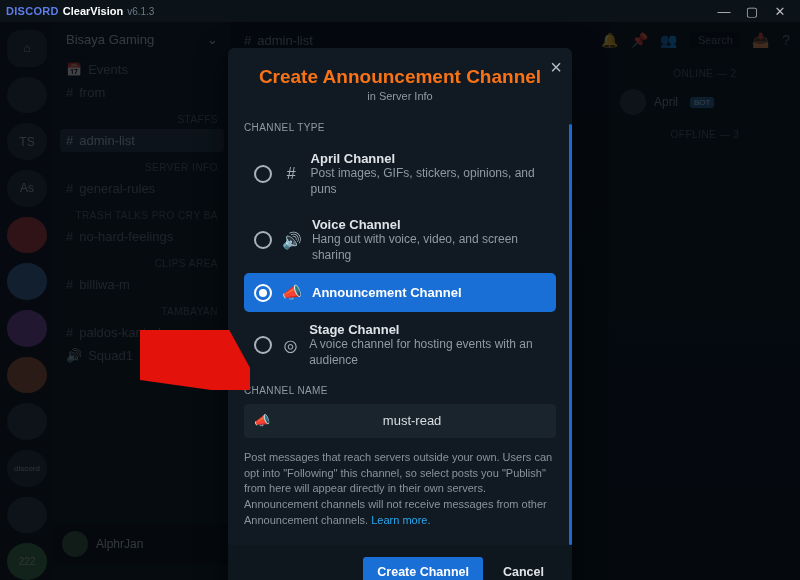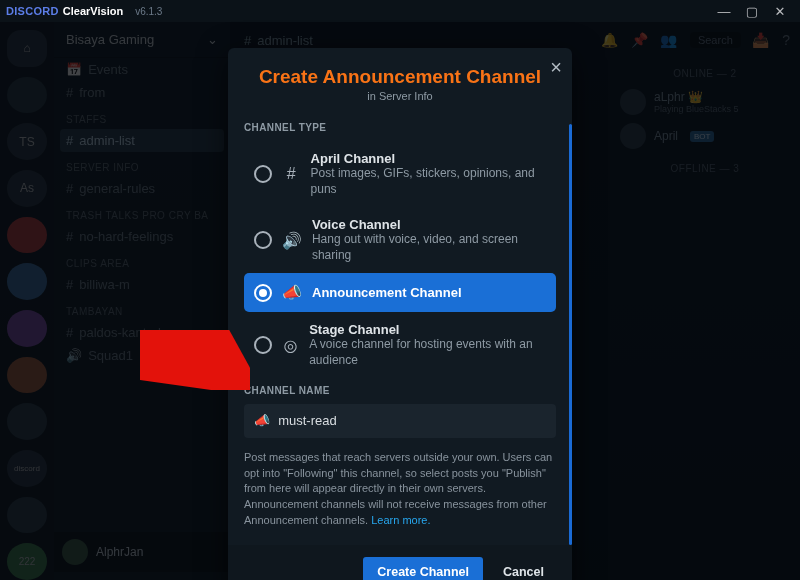--- a/index.html
+++ b/index.html
@@ -2,30 +2,30 @@
 <html><head>
 <meta charset="utf-8">
 <style>
 * { margin: 0; padding: 0; box-sizing: border-box; font-family: "Whitney", "Helvetica Neue", Arial, sans-serif; }
 body { width: 800px; height: 580px; background: #08131a; overflow: hidden; position: relative; color: #8e9297; }
 
 
 .titlebar { height: 22px; background: #0b1218; display: flex; align-items: center; padding: 0 6px; font-size: 11px; color: #b9bbbe; }
 .titlebar .brand { color: #5c7ee8; font-weight: 800; letter-spacing: 0.3px; }
 .titlebar .theme { color: #fff; margin-left: 4px; font-weight: 600; }
-.titlebar .ver { color: #6c7a89; margin-left: 12px; font-size: 10px; }
+.titlebar .ver { color: #6c7a89; margin-left: 4px; font-size: 10px; }
 .titlebar .spacer { flex: 1; }
 .titlebar .winbtn { width: 28px; text-align: center; color: #b9bbbe; font-size: 13px; }
 
 
 .app { position: absolute; top: 22px; left: 0; right: 0; bottom: 0; background: linear-gradient(180deg,#0b1824 0%, #071018 100%); filter: brightness(0.55); }
 .guildbar { position: absolute; left: 0; top: 0; bottom: 0; width: 54px; background: rgba(15,25,33,.8); display: flex; flex-direction: column; align-items: center; padding-top: 8px; gap: 10px; }
 .guild { width: 40px; height: 40px; border-radius: 50%; background: #273341; display:flex;align-items:center;justify-content:center;color:#b9bbbe;font-size:12px; }
 .guild.sel { border-radius: 14px; }
-.sidebar { position: absolute; left: 54px; top: 0; bottom: 0; width: 176px; background: rgba(17,28,37,.85); }
+.sidebar { position: absolute; left: 54px; top: 0; bottom: 0; width: 176px; background: rgba(17,28,37,.85); text-align: right; }
 .sidebar .srv { height: 36px; display:flex;align-items:center;justify-content:space-between;padding:0 12px;color:#c9d0d6;font-size:13px;border-bottom:1px solid rgba(0,0,0,.3);}
 .sidebar .sec { font-size: 10px; letter-spacing: .5px; padding: 10px 12px 4px; color:#5a6772;}
 .sidebar .ch { font-size: 13px; padding: 4px 12px; color:#6b7a86; display:flex; gap:6px;}
 .sidebar .ch.active { background: rgba(120,170,210,.22); color:#bcd4e6; border-radius:4px; margin: 0 6px; padding:4px 6px;}
 .main { position:absolute; left:230px; right:190px; top:0; bottom:0; background: rgba(9,18,25,.6);}
 .main .tab { height:36px; display:flex;align-items:center;padding:0 14px;color:#8aa3b3;font-size:13px;gap:6px;}
 .right { position:absolute; right:0; top:0; bottom:0; width:190px; background:rgba(12,22,30,.7);}
 .right .tools { height:36px; display:flex;align-items:center;justify-content:flex-end;gap:12px;padding:0 10px;color:#6b7a86;font-size:14px;}
 .right .search { background:rgba(0,0,0,.35); border-radius:4px; padding:2px 8px; font-size:11px; color:#647483; flex:1; max-width:80px;}
 .right .grp { font-size:10px; letter-spacing:.5px; text-align:center; padding:10px 0 6px; color:#54636f;}
@@ -34,34 +34,34 @@
 .right .badge{background:#2c6b9e;color:#d6eaff;font-size:8px;padding:1px 4px;border-radius:3px;margin-left:4px;}
 
 
 .overlay { position:absolute; top:22px; left:0; right:0; bottom:0; background: rgba(5,10,15,0.55); display:flex; align-items:flex-start; justify-content:center; padding-top:26px;}
 .modal { width: 344px; background: #111a22; border-radius: 6px; box-shadow: 0 8px 30px rgba(0,0,0,.6); position:relative; display:flex; flex-direction:column; }
 .modal .scroll-edge { position:absolute; right:0; top:76px; bottom:54px; width:3px; background:#1a6ad4; border-radius:2px;}
 .modal .close { position:absolute; top:8px; right:10px; color:#b3bcc4; font-size:20px; cursor:pointer;}
 .modal h2 { color:#f97316; font-size:19px; font-weight:700; text-align:center; padding: 18px 30px 2px;}
 .modal .sub { text-align:center; font-size:11px; color:#8e9aa4; padding-bottom:14px;}
 .modal .body { padding: 0 16px 6px; }
-.label { font-size:10px; font-weight:700; letter-spacing:.4px; color:#8e9aa4; margin: 6px 0 8px; }
+.label { font-size:10px; font-weight:400; letter-spacing:.4px; color:#8e9aa4; margin: 6px 0 8px; }
 .opt { display:flex; align-items:center; gap:10px; padding:10px 10px; border-radius:5px; cursor:pointer;}
 .opt .radio { width:18px; height:18px; border:2px solid #a9b2bb; border-radius:50%; flex-shrink:0; display:flex;align-items:center;justify-content:center;}
 .opt .radio .fill{ width:8px;height:8px;border-radius:50%;background:#fff; display:none;}
 .opt .icon { width:20px; color:#a9b2bb; display:flex; align-items:center; justify-content:center;}
 .opt .txt { display:flex; flex-direction:column; }
 .opt .name { color:#dfe4e8; font-size:13px; font-weight:600;}
 .opt .desc { color:#8e9aa4; font-size:12px; line-height:1.3;}
 .opt.selected { background:#1a6fd6; }
 .opt.selected .radio{ border-color:#fff;} .opt.selected .radio .fill{display:block;}
 .opt.selected .name{color:#fff;} .opt.selected .desc{color:#d5e6fb;} .opt.selected .icon{color:#fff;}
 .input-row { background:#1a242d; border-radius:4px; height:34px; display:flex; align-items:center; gap:8px; padding:0 10px; margin-bottom:12px;}
 .input-row .icn{ color:#b9c2ca; font-size:13px;}
-.input-row input { flex:1; background:transparent; border:none; outline:none; color:#d8dde1; font-size:13px;}
+.input-row input { flex:1; background:transparent; border:none; outline:none; color:#d8dde1; font-size:13px;text-align:center;}
 .help { font-size:11px; line-height:1.45; color:#88939d; padding-bottom:10px;}
 .help a { color:#27a6ed; text-decoration:none;}
 .footer { background:#0f171e; padding:12px 14px; display:flex; justify-content:flex-end; gap:6px; border-radius:0 0 6px 6px;}
 .btn { font-size:12.5px; font-weight:600; padding:8px 14px; border-radius:3px; cursor:pointer;}
 .btn.link { color:#dfe4e8; background:transparent;}
 .btn.primary { color:#fff; background:#1a6fd6;}
 
 
 .arrow { position:absolute; left:140px; top:330px; width:110px; height:60px; pointer-events:none;}
 .arrow svg{width:100%;height:100%;}
@@ -105,45 +105,38 @@
     <div class="ch active"># <span>admin-list</span></div>
     <div class="sec">SERVER INFO</div>
     <div class="ch"># <span>general-rules</span></div>
     <div class="sec">TRASH TALKS PRO CRY BA</div>
     <div class="ch"># <span>no-hard-feelings</span></div>
     <div class="sec">CLIPS AREA</div>
     <div class="ch"># <span>billiwa-m</span></div>
     <div class="sec">TAMBAYAN</div>
     <div class="ch"># <span>paldos-kantrol</span></div>
     <div class="ch">🔊 <span>Squad1</span></div>
-    <div style="position:absolute;bottom:8px;left:0;right:0;height:40px;background:rgba(0,0,0,.3);display:flex;align-items:center;padding:0 8px;gap:8px;">
+    <div style="position:absolute;bottom:16px;left:0;right:0;height:40px;background:rgba(0,0,0,.3);display:flex;align-items:center;padding:0 8px;gap:8px;">
       <div style="width:26px;height:26px;border-radius:50%;background:#395a43"></div>
       <span style="font-size:12px;color:#c6d0d8">AlphrJan</span>
     </div>
   </div>
   <div class="main">
     <div class="tab"># <span>admin-list</span></div>
   </div>
   <div class="right">
     <div class="tools">
       <span>🔔</span>
       <span>📌</span>
       <span>👥</span>
       <div class="search">Search</div>
       <span>📥</span>
       <span>?</span>
     </div>
     <div class="grp">ONLINE — 2</div>
-    <div class="member">
-      <div class="dot"></div>
-      <div>
-        <div><span>aLphr</span> <span>👑</span></div>
-        <div style="font-size:9px;color:#5a6a76">Playing BlueStacks 5</div>
-      </div>
-    </div>
     <div class="member">
       <div class="dot"></div>
       <span>April</span>
         <span class="badge">BOT</span>
     </div>
     <div class="grp">OFFLINE — 3</div>
   </div>
 </div>
 
 <div class="overlay">

